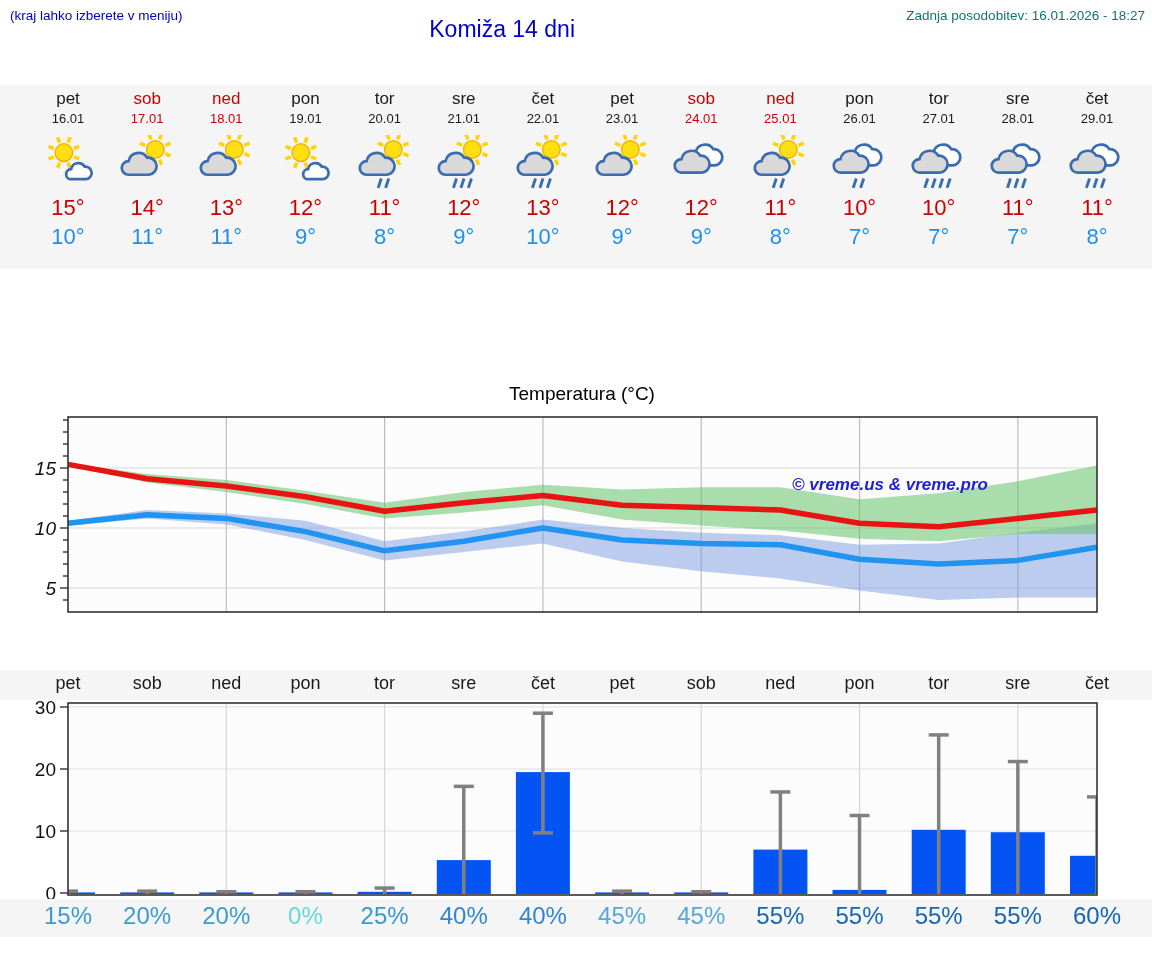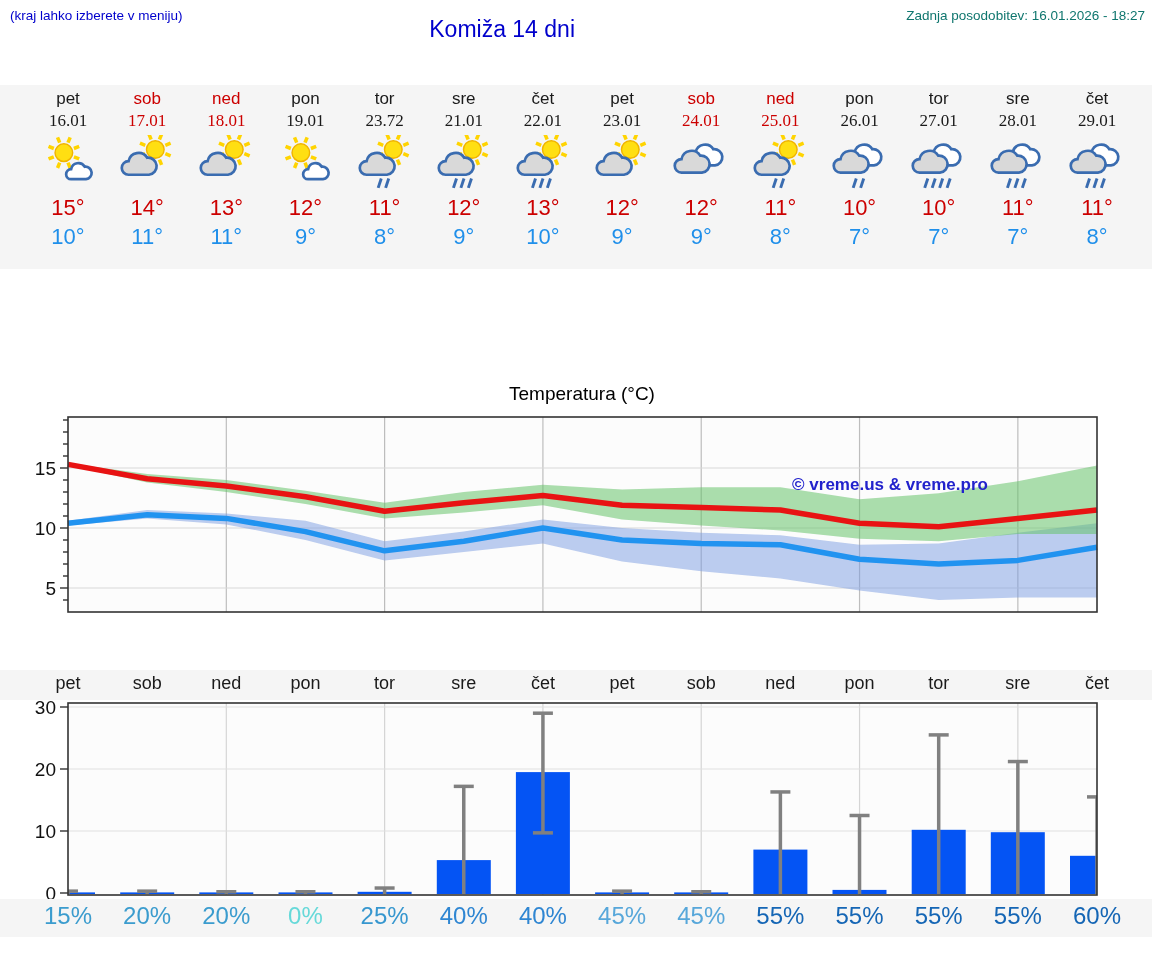--- a/index.html
+++ b/index.html
@@ -5,30 +5,30 @@
   html,body{margin:0;padding:0;background:#fff;}
   .page{position:relative;width:1152px;height:975px;background:#fff;overflow:hidden;
         font-family:"Liberation Sans","DejaVu Sans",sans-serif;}
   .hint{position:absolute;left:10px;top:8px;font-size:13.5px;color:#0000cc;}
   .page-title{position:absolute;left:399px;top:16px;width:176px;text-align:right;
         font-size:23px;color:#0000cc;white-space:nowrap;}
   .last-update{position:absolute;right:7px;top:8px;font-size:13.5px;color:#0f766e;}
   .strip{position:absolute;left:0;top:85px;width:1152px;height:184px;background:#f5f5f5;}
   .day-col{position:absolute;top:0;width:80px;height:184px;text-align:center;cursor:pointer;}
   .day-name{position:absolute;top:4px;width:100%;font-size:17px;color:#1a1a1a;}
-  .day-date{position:absolute;top:26px;width:100%;font-size:17px;color:#1a1a1a;font-family:Liberation Serif, serif;}
+  .day-date{position:absolute;top:26px;width:100%;font-size:13px;color:#1a1a1a;}
   .day-col.weekend .day-name,.day-col.weekend .day-date{color:#cc0000;}
   .day-icon{position:absolute;top:50px;left:50%;transform:translateX(-50%);width:58px;height:56px;}
   .day-tmax{position:absolute;top:110px;width:100%;font-size:22px;color:#cc0000;}
   .day-tmin{position:absolute;top:139px;width:100%;font-size:22px;color:#1f8fea;}
   .chart-title{position:absolute;width:400px;text-align:center;font-size:19px;color:#000;white-space:nowrap;}
   #temp-title{left:382px;top:383px;}
   #precip-title{left:377px;top:640px;}
   .chart-box{position:absolute;left:0;width:1152px;}
-  #temp-chart{top:406px;height:212px;}
+  #temp-chart{top:406px;height:212px;font-style:italic;}
   #precip-chart{top:700px;height:200px;}
   .labels-strip{position:absolute;left:0;top:670px;width:1152px;height:30px;background:#f5f5f5;}
   .plabel{position:absolute;top:3px;transform:translateX(-50%);font-size:18px;color:#1a1a1a;white-space:nowrap;}
   .prob-strip{position:absolute;left:0;top:899px;width:1152px;height:38px;background:#f5f5f5;}
   .prob{position:absolute;top:3px;transform:translateX(-50%);font-size:24px;white-space:nowrap;}
   svg text{font-family:"Liberation Sans","DejaVu Sans",sans-serif;}
 </style>
 </head>
 <body>
 
@@ -113,21 +113,21 @@
           <circle cx="24" cy="17" r="8.5" fill="#ffdf12" stroke="#f0b400" stroke-width="1.4"></circle>
           <g transform="translate(25,27) scale(0.6)">
             <path d="M10,26 a8,8 0 0 1 0,-16 a12,12 0 0 1 22,-4 a9,9 0 0 1 2,20 z" fill="#ffffff" stroke="#3a6cb0" stroke-width="4.33"></path>
           </g>
         </svg>
         <div class="day-tmax">12°</div>
         <div class="day-tmin">9°</div>
       </div>
       <div class="day-col" style="left: 344.615px;">
         <div class="day-name">tor</div>
-        <div class="day-date">23.72</div>
+        <div class="day-date">20.01</div>
         <svg class="day-icon" viewBox="0 0 56 54" width="58" height="56">
           <line x1="45.7" y1="18.0" x2="50.8" y2="20.1" stroke="#ffd400" stroke-width="3.4"></line>
           <line x1="40.0" y1="23.7" x2="42.1" y2="28.8" stroke="#ffd400" stroke-width="3.4"></line>
           <line x1="32.0" y1="23.7" x2="29.9" y2="28.8" stroke="#ffd400" stroke-width="3.4"></line>
           <line x1="26.3" y1="18.0" x2="21.2" y2="20.1" stroke="#ffd400" stroke-width="3.4"></line>
           <line x1="26.3" y1="10.0" x2="21.2" y2="7.9" stroke="#ffd400" stroke-width="3.4"></line>
           <line x1="32.0" y1="4.3" x2="29.9" y2="-0.8" stroke="#ffd400" stroke-width="3.4"></line>
           <line x1="40.0" y1="4.3" x2="42.1" y2="-0.8" stroke="#ffd400" stroke-width="3.4"></line>
           <line x1="45.7" y1="10.0" x2="50.8" y2="7.9" stroke="#ffd400" stroke-width="3.4"></line>
           <circle cx="36" cy="14" r="8.5" fill="#ffdf12" stroke="#f0b400" stroke-width="1.4"></circle>

